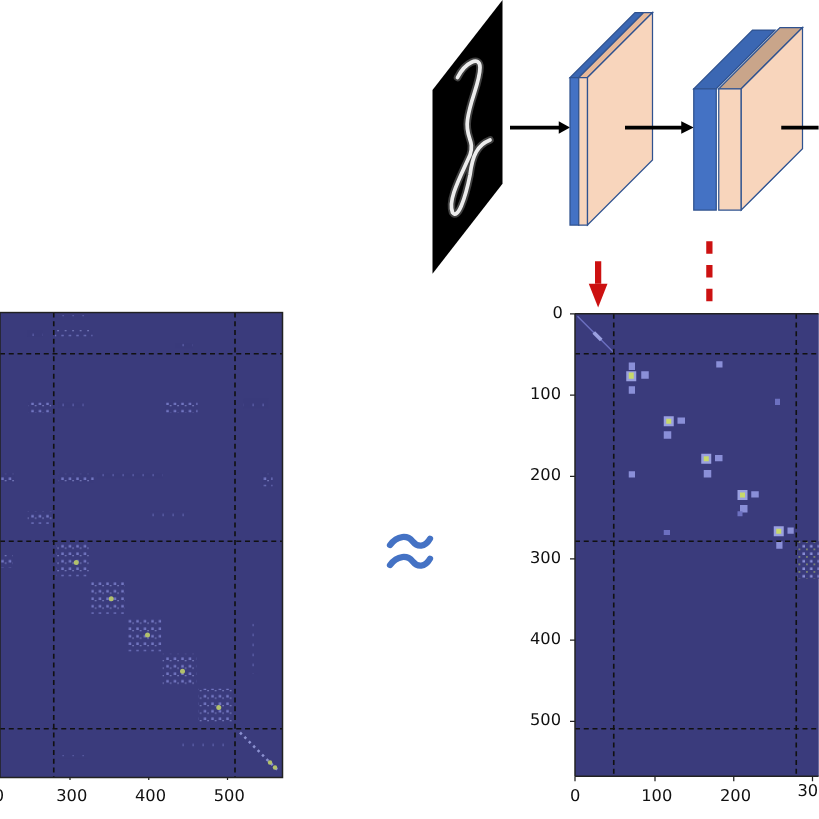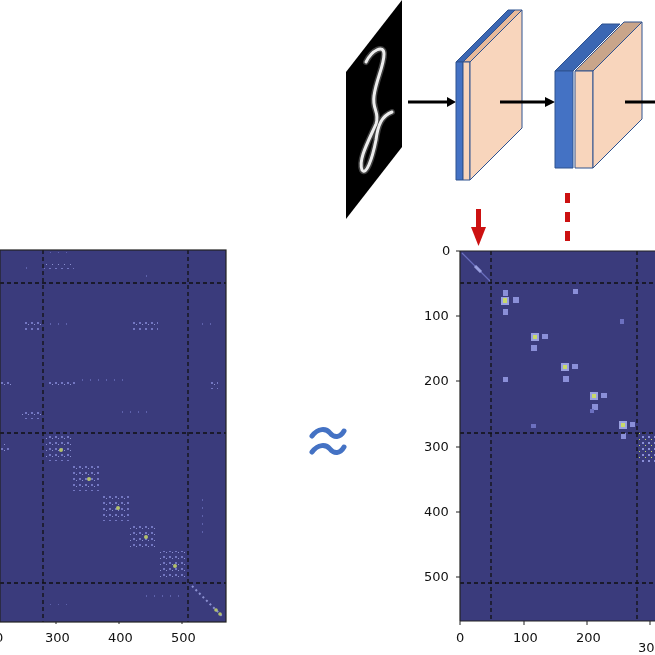--- a/index.html
+++ b/index.html
@@ -224,13 +224,13 @@
 <span class="tick-label" style="left:442px;top:243px">0</span>
 <span class="tick-label" style="left:424px;top:308px">100</span>
 <span class="tick-label" style="left:424px;top:373px">200</span>
 <span class="tick-label" style="left:424px;top:439px">300</span>
 <span class="tick-label" style="left:424px;top:504px">400</span>
 <span class="tick-label" style="left:424px;top:569px">500</span>
 
 <span class="tick-label" style="left:456px;top:630px">0</span>
 <span class="tick-label" style="left:513px;top:630px">100</span>
 <span class="tick-label" style="left:576px;top:630px">200</span>
-<span class="tick-label" style="left:638px;top:640px">30</span>
+<span class="tick-label" style="left:638px;top:626px">30</span>
 
 </body></html>

